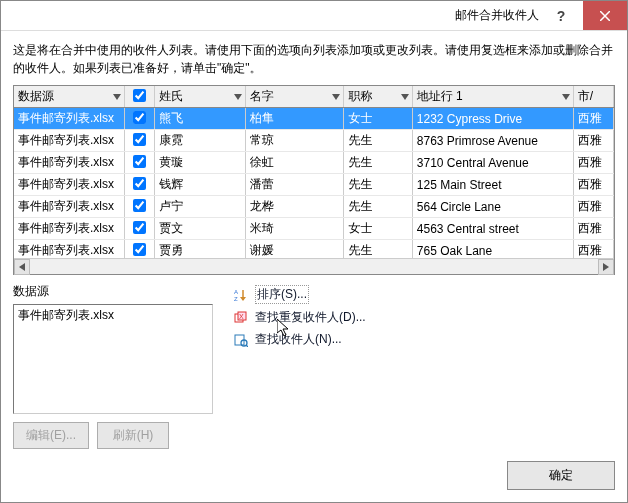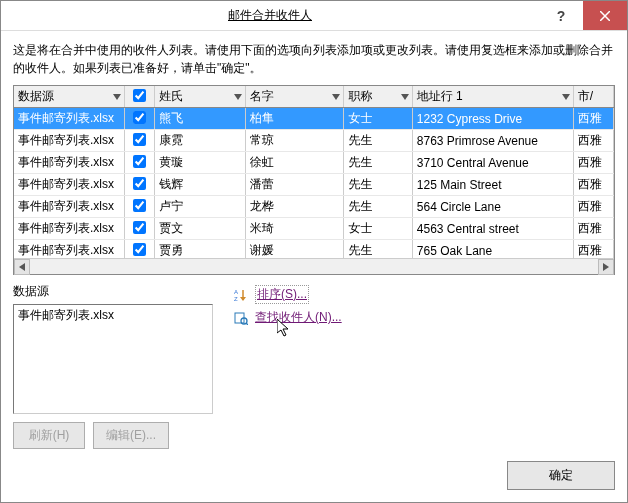--- a/index.html
+++ b/index.html
@@ -1,19 +1,19 @@
 <!DOCTYPE html>
 <html><head>
 <meta charset="utf-8">
 <style>
   * { box-sizing: border-box; margin: 0; padding: 0; }
   body { font-family: "Microsoft YaHei", "Segoe UI", sans-serif; font-size: 12px; background: #fff; color: #000; }
   .window { width: 628px; height: 503px; border: 1px solid #888; background: #fff; position: relative; display: flex; flex-direction: column; }
   .titlebar { height: 30px; background: #fff; display: flex; align-items: center; border-bottom: 1px solid #ddd; }
-  .titlebar-title { flex: 1; text-align: center; font-size: 12px; text-decoration: underline; }
+  .titlebar-title { flex: 1; text-align: right; font-size: 12px; }
   .titlebar-controls { display: flex; height: 100%; }
   .tb-btn { width: 44px; height: 100%; display: flex; align-items: center; justify-content: center; color: #444; }
   .tb-btn.close { background: #c75050; color: #fff; }
   .tb-btn.help { font-weight: bold; font-size: 14px; }
   .tb-btn.close svg { width: 10px; height: 10px; }
   .content { padding: 10px 12px 12px 12px; flex: 1; display: flex; flex-direction: column; }
   .desc { line-height: 1.5; margin-bottom: 8px; }
   .grid-wrap { border: 1px solid #888; height: 190px; display: flex; flex-direction: column; }
   .grid-scroll { flex: 1; overflow: hidden; }
   table.grid { border-collapse: collapse; width: 100%; table-layout: fixed; }
@@ -37,21 +37,21 @@
   .lower { display: flex; gap: 16px; margin-top: 8px; flex: 1; }
   .lower-left { flex: 0 0 200px; display: flex; flex-direction: column; }
   .lower-left .label, .lower-right .label { margin-bottom: 4px; }
   .ds-list { border: 1px inset #ccc; flex: 1; background: #fff; padding: 2px 4px; overflow: hidden; height: 118px; }
   .lower-left-buttons { display: flex; gap: 8px; margin-top: 8px; }
   .btn { padding: 4px 12px; border: 1px solid #adadad; background: #e7e7e7; min-width: 72px; text-align: center; cursor: default; }
   .btn.disabled { color: #a0a0a0; }
   .lower-right { flex: 1; }
   .action-list { display: flex; flex-direction: column; gap: 5px; padding-top: 2px; padding-left: 4px; }
   .action-item { display: flex; align-items: center; gap: 6px; }
-  .action-item a { color: #701a75; text-decoration: underline; cursor: pointer; }
+  .action-item a { color: #0f172a; cursor: pointer; }
   .action-item .ico { width: 16px; height: 16px; display: inline-flex; align-items: center; justify-content: center; }
   .footer { display: flex; justify-content: flex-end; padding: 0 12px 12px 0; }
   .ok-btn { border: 1px solid #888; background: #e7e7e7; padding: 5px 0; width: 108px; text-align: center; }
   .chk { width: 13px; height: 13px; }
   .sort-hover { border: 1px dotted #999; padding: 0 1px; display: inline-block; }
   .cursor-arrow { position: absolute; left: 276px; top: 318px; pointer-events:none; }
 </style>
 </head>
 <body>
 
@@ -188,41 +188,51 @@
       </div>
     </div>
 
     <div class="lower">
       <div class="lower-left">
         <div class="label">数据源</div>
         <div class="ds-list">
           <div>事件邮寄列表.xlsx</div>
         </div>
         <div class="lower-left-buttons">
+          <div class="btn disabled">编辑(E)...</div>
           <div class="btn disabled">刷新(H)</div>
-          <div class="btn disabled">编辑(E)...</div>
         </div>
       </div>
 
       <div class="lower-right">
         <div class="action-list">
           <div class="action-item">
             <span class="ico">
                 <svg width="14" height="14" viewBox="0 0 14 14">
                   <text x="0" y="6" font-size="6" fill="#3a7ad6">A</text>
                   <text x="0" y="13" font-size="6" fill="#3a7ad6">Z</text>
                   <line x1="9" y1="2" x2="9" y2="12" stroke="#d08a2c" stroke-width="1.5"></line>
                   <polygon points="6,9 12,9 9,13" fill="#d08a2c"></polygon>
                 </svg>
               </span>
             <span class="sort-hover"><a>排序(S)...</a></span>
           </div>
           <div class="action-item">
             <span class="ico">
                 <svg width="14" height="14" viewBox="0 0 14 14">
+                  <rect x="1" y="3" width="8" height="8" fill="#fff" stroke="#d33"></rect>
+                  <rect x="4" y="1" width="8" height="8" fill="#fde" stroke="#d33"></rect>
+                  <text x="5" y="8" font-size="7" fill="#d33">X</text>
+                </svg>
+              </span>
+            <a>查找重复收件人(D)...</a>
+          </div>
+          <div class="action-item">
+            <span class="ico">
+                <svg width="14" height="14" viewBox="0 0 14 14">
                   <rect x="1" y="2" width="9" height="10" fill="#fff" stroke="#2a7ab8"></rect>
                   <circle cx="10" cy="10" r="3" fill="none" stroke="#2a7ab8" stroke-width="1.3"></circle>
                   <line x1="12" y1="12" x2="14" y2="14" stroke="#2a7ab8" stroke-width="1.3"></line>
                 </svg>
               </span>
             <a>查找收件人(N)...</a>
           </div>
         </div>
       </div>
     </div>

